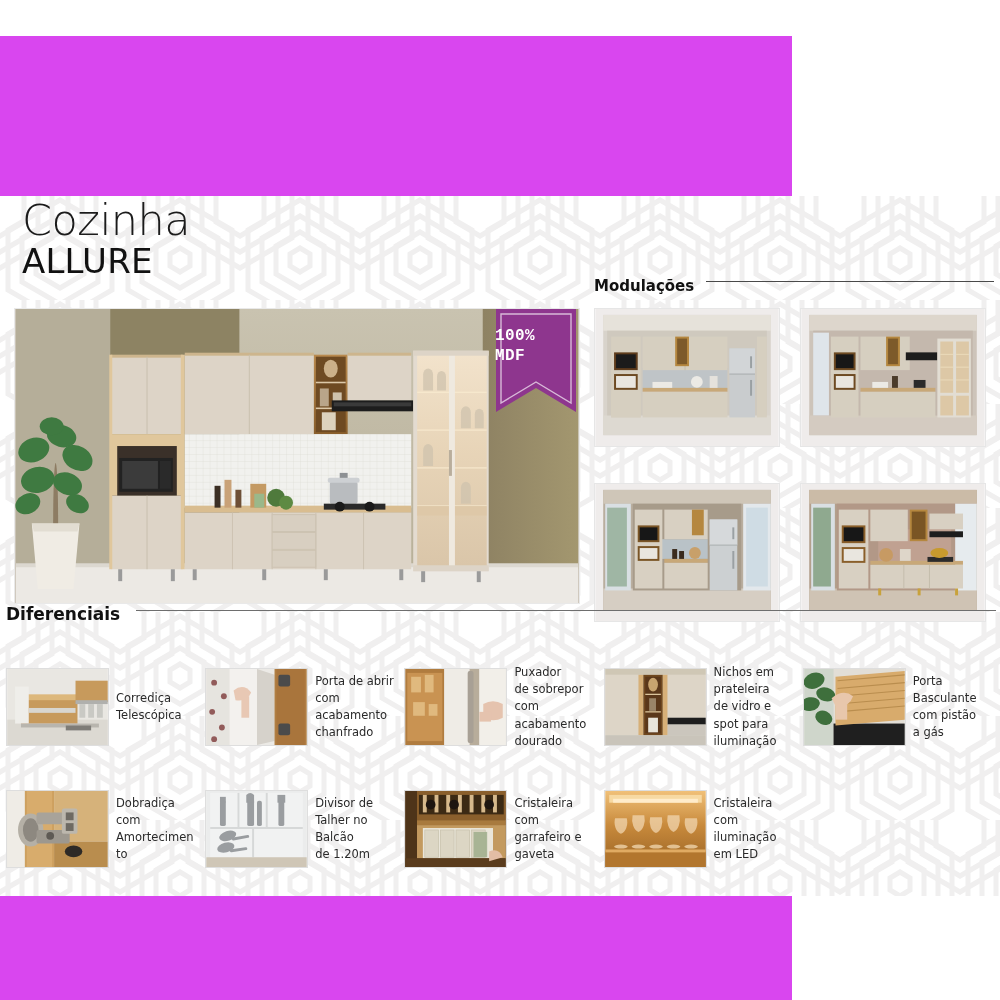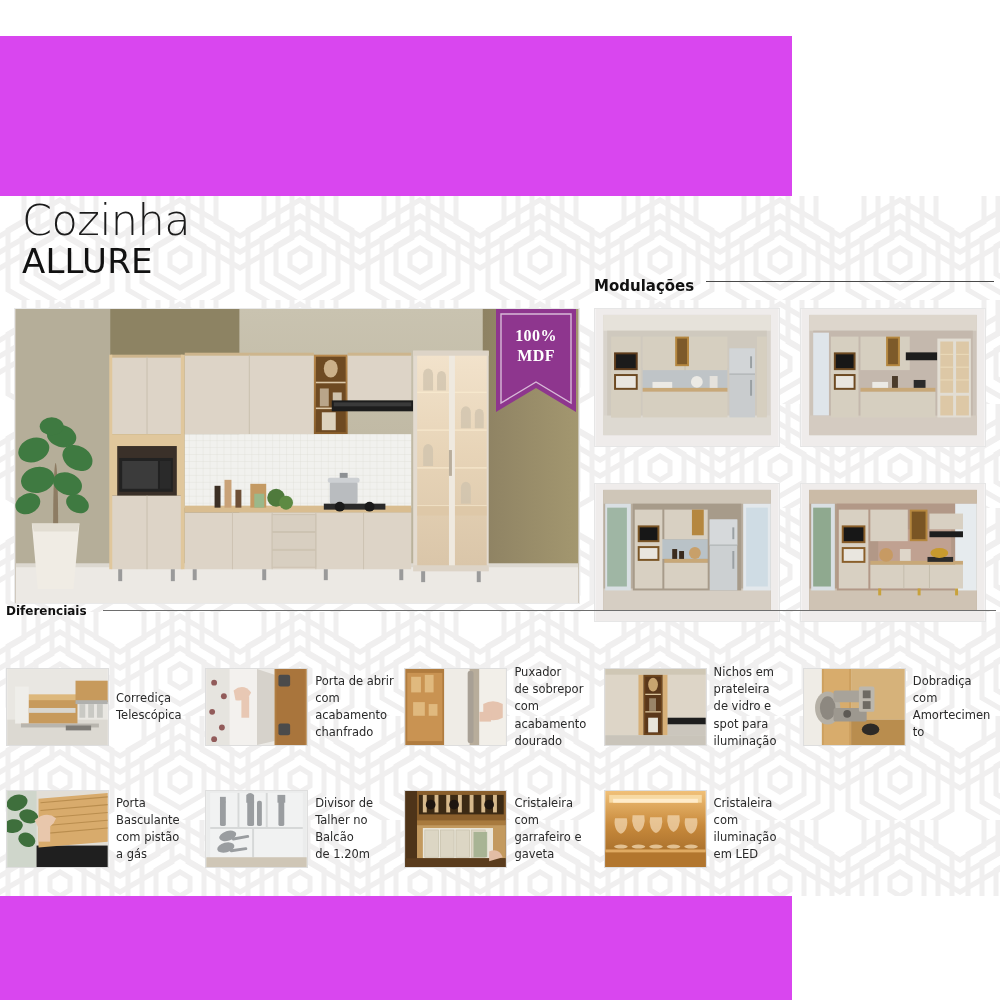--- a/index.html
+++ b/index.html
@@ -68,28 +68,27 @@
     position: absolute;
     left: 495px; top: 272px;
     width: 82px; height: 105px;
     z-index: 9;
   }
   .mdf-badge svg { display: block; width: 100%; height: 100%; }
   .mdf-badge-text {
     position: absolute;
     left: 0; top: 18px;
     width: 82px;
-    text-align: center;
     color: #ffffff;
     font-weight: 700;
     font-size: 16px;
     line-height: 1.28;
     letter-spacing: 0.4px;
     pointer-events: none;
-    font-family: Liberation Serif, serif;
+    font-family: Liberation Mono, monospace;
   }
 
   
   .section-head {
     position: absolute;
     display: flex;
     align-items: flex-start;
     z-index: 6;
   }
   .section-head .label {
@@ -102,21 +101,21 @@
   .section-head .rule {
     flex: 1 1 auto;
     height: 1px;
     background: #4a4a4a;
     margin-left: 12px;
     position: relative;
     top: 4px;
   }
   #head-modulacoes { left: 594px; top: 241px; width: 400px; }
   #head-diferenciais { left: 6px; top: 568px; width: 990px; }
-  #head-diferenciais .label { font-size: 12px; }
+  #head-diferenciais .label { font-size: 17px; }
   #head-diferenciais .rule { background: #6e6e6e; margin-left: 16px; top: 6px; }
 
   
   .mod-grid {
     position: absolute;
     left: 594px; top: 272px;
     width: 392px;
     display: grid;
     grid-template-columns: 186px 186px;
     grid-template-rows: 139px 139px;
@@ -633,66 +632,66 @@
           <rect x="64" y="57" width="39" height="11" fill="#cbc6bd"></rect>
           <rect x="0" y="68" width="103" height="10" fill="#c9c4ba"></rect>
         </svg>
       </div>
       <div class="feat-label">Nichos em<br>prateleira<br>de vidro e<br>spot para<br>iluminação</div>
     </div>
 
     <div class="feat-cell">
       <div class="feat-thumb">
         <svg viewBox="0 0 103 78" xmlns="http://www.w3.org/2000/svg" aria-hidden="true">
+          <rect width="103" height="78" fill="#e2ded6"></rect>
+          <rect x="0" y="0" width="30" height="78" fill="#cfd6cb"></rect>
+          <g fill="#3e6f3c">
+            <ellipse cx="10" cy="12" rx="11" ry="8" transform="rotate(-20 10 12)"></ellipse>
+            <ellipse cx="22" cy="26" rx="10" ry="7" transform="rotate(15 22 26)"></ellipse>
+            <ellipse cx="6" cy="36" rx="10" ry="7" transform="rotate(-10 6 36)"></ellipse>
+            <ellipse cx="20" cy="50" rx="9" ry="7" transform="rotate(25 20 50)"></ellipse>
+          </g>
+          <rect x="30" y="56" width="73" height="22" fill="#1f1f1f"></rect>
+          <path d="M32 8 L103 2 L103 52 L32 58 Z" fill="#d8ab6c"></path>
+          <g stroke="#b98d4e" stroke-width="1.1">
+            <line x1="34" y1="12" x2="103" y2="6"></line>
+            <line x1="34" y1="20" x2="103" y2="14"></line>
+            <line x1="34" y1="28" x2="103" y2="22"></line>
+            <line x1="34" y1="36" x2="103" y2="30"></line>
+            <line x1="34" y1="44" x2="103" y2="38"></line>
+          </g>
+          <path d="M28 30 q12 -10 22 -2 q-4 12 -18 10 Z" fill="#e8c7ac"></path>
+          <rect x="32" y="36" width="12" height="16" fill="#e8c7ac"></rect>
+        </svg>
+      </div>
+      <div class="feat-label">Porta<br>Basculante<br>com pistão<br>a gás</div>
+    </div>
+
+    <div class="feat-cell">
+      <div class="feat-thumb">
+        <svg viewBox="0 0 103 78" xmlns="http://www.w3.org/2000/svg" aria-hidden="true">
           <rect width="103" height="78" fill="#e8e4dc"></rect>
           <rect x="0" y="0" width="18" height="78" fill="#efece6"></rect>
           <rect x="18" y="0" width="30" height="78" fill="#cda05f"></rect>
           <rect x="20" y="0" width="26" height="78" fill="#d8ac6c"></rect>
           <rect x="48" y="0" width="55" height="52" fill="#d6b27a"></rect>
           <rect x="48" y="52" width="55" height="26" fill="#b98d4e"></rect>
 
           <ellipse cx="24" cy="40" rx="13" ry="17" fill="#b5b0a6"></ellipse>
           <ellipse cx="24" cy="40" rx="8" ry="12" fill="#8d8880"></ellipse>
           <rect x="30" y="22" width="30" height="12" rx="2" fill="#a8a39a"></rect>
           <rect x="30" y="40" width="34" height="14" rx="2" fill="#9d988f"></rect>
           <rect x="56" y="18" width="16" height="26" rx="2" fill="#bcb7ad"></rect>
           <rect x="60" y="22" width="8" height="8" fill="#6e6a63"></rect>
           <rect x="60" y="33" width="8" height="8" fill="#6e6a63"></rect>
           <circle cx="44" cy="46" r="4" fill="#5e5a54"></circle>
           <ellipse cx="68" cy="62" rx="9" ry="6" fill="#2e2a26"></ellipse>
         </svg>
       </div>
       <div class="feat-label">Dobradiça com<br>Amortecimento</div>
-    </div>
-
-    <div class="feat-cell">
-      <div class="feat-thumb">
-        <svg viewBox="0 0 103 78" xmlns="http://www.w3.org/2000/svg" aria-hidden="true">
-          <rect width="103" height="78" fill="#e2ded6"></rect>
-          <rect x="0" y="0" width="30" height="78" fill="#cfd6cb"></rect>
-          <g fill="#3e6f3c">
-            <ellipse cx="10" cy="12" rx="11" ry="8" transform="rotate(-20 10 12)"></ellipse>
-            <ellipse cx="22" cy="26" rx="10" ry="7" transform="rotate(15 22 26)"></ellipse>
-            <ellipse cx="6" cy="36" rx="10" ry="7" transform="rotate(-10 6 36)"></ellipse>
-            <ellipse cx="20" cy="50" rx="9" ry="7" transform="rotate(25 20 50)"></ellipse>
-          </g>
-          <rect x="30" y="56" width="73" height="22" fill="#1f1f1f"></rect>
-          <path d="M32 8 L103 2 L103 52 L32 58 Z" fill="#d8ab6c"></path>
-          <g stroke="#b98d4e" stroke-width="1.1">
-            <line x1="34" y1="12" x2="103" y2="6"></line>
-            <line x1="34" y1="20" x2="103" y2="14"></line>
-            <line x1="34" y1="28" x2="103" y2="22"></line>
-            <line x1="34" y1="36" x2="103" y2="30"></line>
-            <line x1="34" y1="44" x2="103" y2="38"></line>
-          </g>
-          <path d="M28 30 q12 -10 22 -2 q-4 12 -18 10 Z" fill="#e8c7ac"></path>
-          <rect x="32" y="36" width="12" height="16" fill="#e8c7ac"></rect>
-        </svg>
-      </div>
-      <div class="feat-label">Porta<br>Basculante<br>com pistão<br>a gás</div>
     </div>
 
     <div class="feat-cell">
       <div class="feat-thumb">
         <svg viewBox="0 0 103 78" xmlns="http://www.w3.org/2000/svg" aria-hidden="true">
           <rect width="103" height="78" fill="#ebecec"></rect>
           <rect x="4" y="2" width="95" height="66" fill="#f1f2f2"></rect>
           <g stroke="#d6d8d8" stroke-width="2" fill="none">
             <line x1="4" y1="38" x2="99" y2="38"></line>
             <line x1="33" y1="2" x2="33" y2="38"></line>

